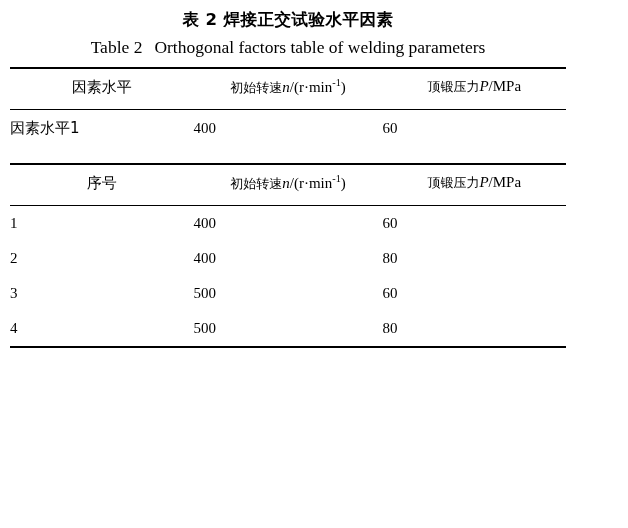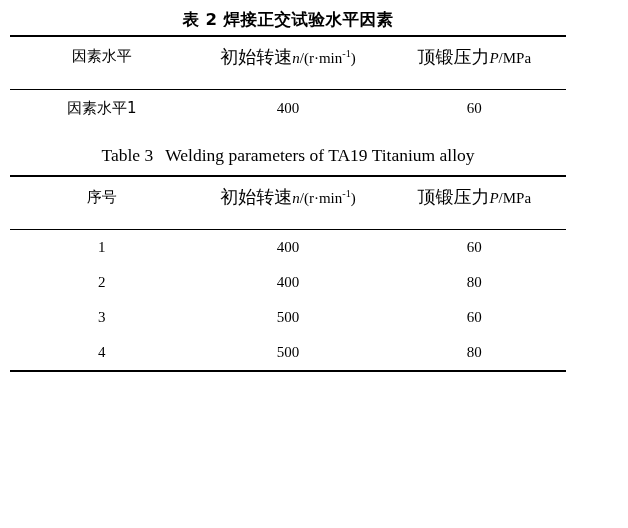--- a/index.html
+++ b/index.html
@@ -46,41 +46,41 @@
     margin-right: 12px;
   }
   table.data {
     width: 100%;
     border-collapse: collapse;
     font-family: "Liberation Serif", serif;
     font-size: 15px;
   }
   table.data thead th {
     font-weight: normal;
-    padding: 8px 0 20px 0;
+    padding: 8px 0 12px 0;
     text-align: center;
     font-size: 15px;
   }
   table.data tbody td {
-    text-align: center;
+    text-align: left;
     padding: 9px 0 9px 0;
     font-size: 15px;
   }
   .rule-top {
     border-top: 2px solid #000;
   }
   .rule-mid {
     border-top: 1px solid #000;
   }
   .rule-bottom {
     border-bottom: 2px solid #000;
   }
   .cn {
     font-family: "DejaVu Sans", sans-serif;
-    font-size: 18px;
+    font-size: 13px;
   }
   .ital {
     font-style: italic;
   }
   sup {
     font-size: 0.68em;
     vertical-align: super;
   }
   .spacer {
     height: 16px;
@@ -90,20 +90,23 @@
   .col-c { width: 33%; margin-top: 24px; }
 </style>
 </head>
 <body>
 
 <div class="page">
 
   <div class="table-block">
     <div class="caption-cn">
       <span class="cap-num">表 2</span><span>焊接正交试验水平因素</span>
+    </div>
+    <div class="caption-en">
+      <span class="cap-label">Table 2</span><span>Orthogonal factors table of welding parameters</span>
     </div>
 
     <table class="data">
       <thead>
         <tr class="rule-top rule-bottom-none">
           <th class="col-a cn">因素水平</th>
           <th class="col-b">
             <span class="cn">初始转速</span><span class="ital">n</span><span>/(r·min</span><sup>-1</sup><span>)</span>
           </th>
           <th class="col-c">
@@ -117,23 +120,20 @@
           <td>400</td>
           <td>60</td>
         </tr>
       </tbody>
     </table>
   </div>
 
   <div class="spacer"></div>
 
   <div class="table-block">
-    <div class="caption-en">
-      <span class="cap-label">Table 3</span><span>Welding parameters of TA19 Titanium alloy</span>
-    </div>
 
     <table class="data">
       <thead>
         <tr class="rule-top">
           <th class="col-a cn">序号</th>
           <th class="col-b">
             <span class="cn">初始转速</span><span class="ital">n</span><span>/(r·min</span><sup>-1</sup><span>)</span>
           </th>
           <th class="col-c">
             <span class="cn">顶锻压力</span><span class="ital">P</span><span>/MPa</span>

